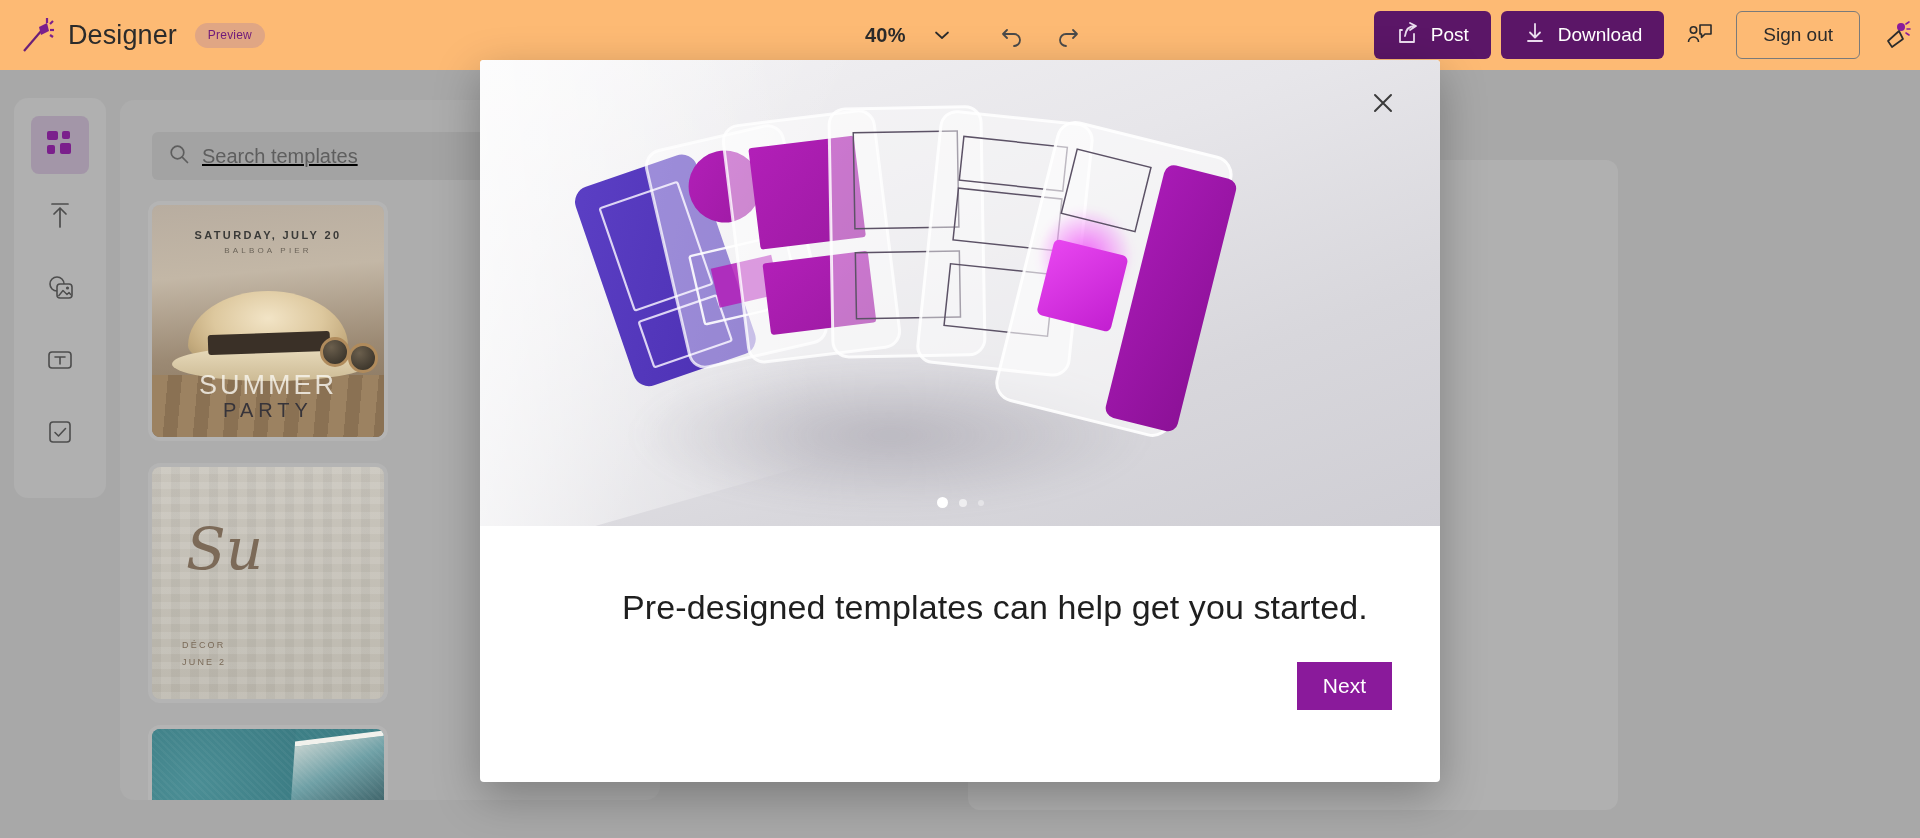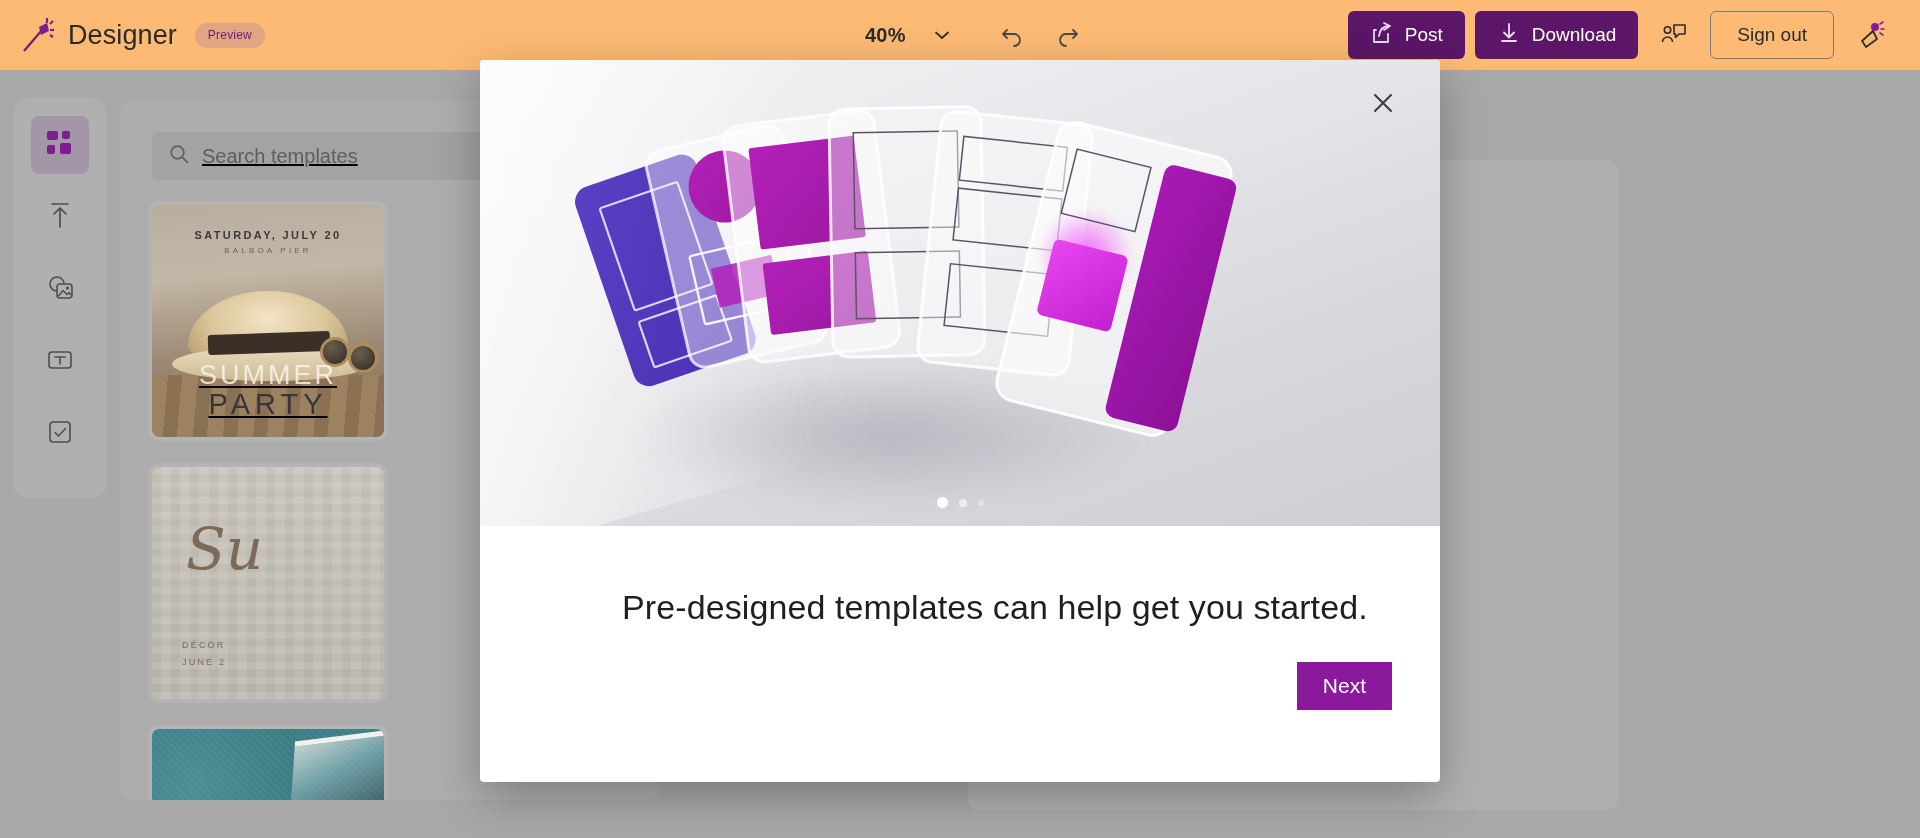--- a/index.html
+++ b/index.html
@@ -39,21 +39,21 @@
     display: flex; align-items: center; gap: 16px;
   }
   .zoom-level { font-size: 20px; color: #2b2b2b; font-weight: 600; letter-spacing:.2px;}
   .icon-btn {
     width: 40px; height: 40px; display: flex; align-items: center; justify-content: center;
     border: none; background: transparent; cursor: pointer; border-radius: 4px;
   }
   .icon-btn svg { display:block; }
 
   .header-right {
-    position: absolute; right: 28px; top: 50%; transform: translateY(-50%);
+    position: absolute; right: 2px; top: 50%; transform: translateY(-50%);
     display: flex; align-items: center;
   }
   .btn-primary {
     display: flex; align-items: center; gap: 11px;
     background: #5b1667; color: #ffffff;
     border: none; border-radius: 6px;
     height: 48px; padding: 0 22px;
     font-size: 19px; font-family: "Liberation Sans", sans-serif;
     cursor: pointer;
   }
@@ -139,24 +139,24 @@
     background: radial-gradient(circle at 35% 30%, #6b5f4d, #2f2a22);
     border: 3px solid #b08b5c;
   }
   .t1 .g1 { right: 34px; top: 132px; }
   .t1 .g2 { right: 6px; top: 138px; }
   .t1 .wood {
     position:absolute; left:0; right:0; bottom:0; height: 62px;
     background: repeating-linear-gradient(95deg,#9c8261 0 16px,#8a7153 16px 30px);
   }
   .t1 .ttl {
-    position:absolute; left:0; right:0; bottom: 16px; text-align:center;text-decoration:underline;
+    position:absolute; left:0; right:0; bottom: 16px; text-align:center;
   }
   .t1 .ttl .a { font-size: 27px; letter-spacing: 3px; color: rgba(248,245,238,.82); line-height:1;}
-  .t1 .ttl .b { font-size: 29px; letter-spacing: 5px; color: #37343a; line-height:1.1;}
+  .t1 .ttl .b { font-size: 20px; letter-spacing: 5px; color: #37343a; line-height:1.1;}
 
   
   .t2 { background: linear-gradient(180deg,#c9c5bc 0%, #bdb9af 100%); }
   .t2 .tex {
     position:absolute; inset:0;
     background: repeating-linear-gradient(0deg,rgba(255,255,255,.10) 0 7px,transparent 7px 15px),
                 repeating-linear-gradient(90deg,rgba(0,0,0,.04) 0 9px,transparent 9px 19px);
   }
   .t2 .script {
     position:absolute; left: 34px; top: 48px;

